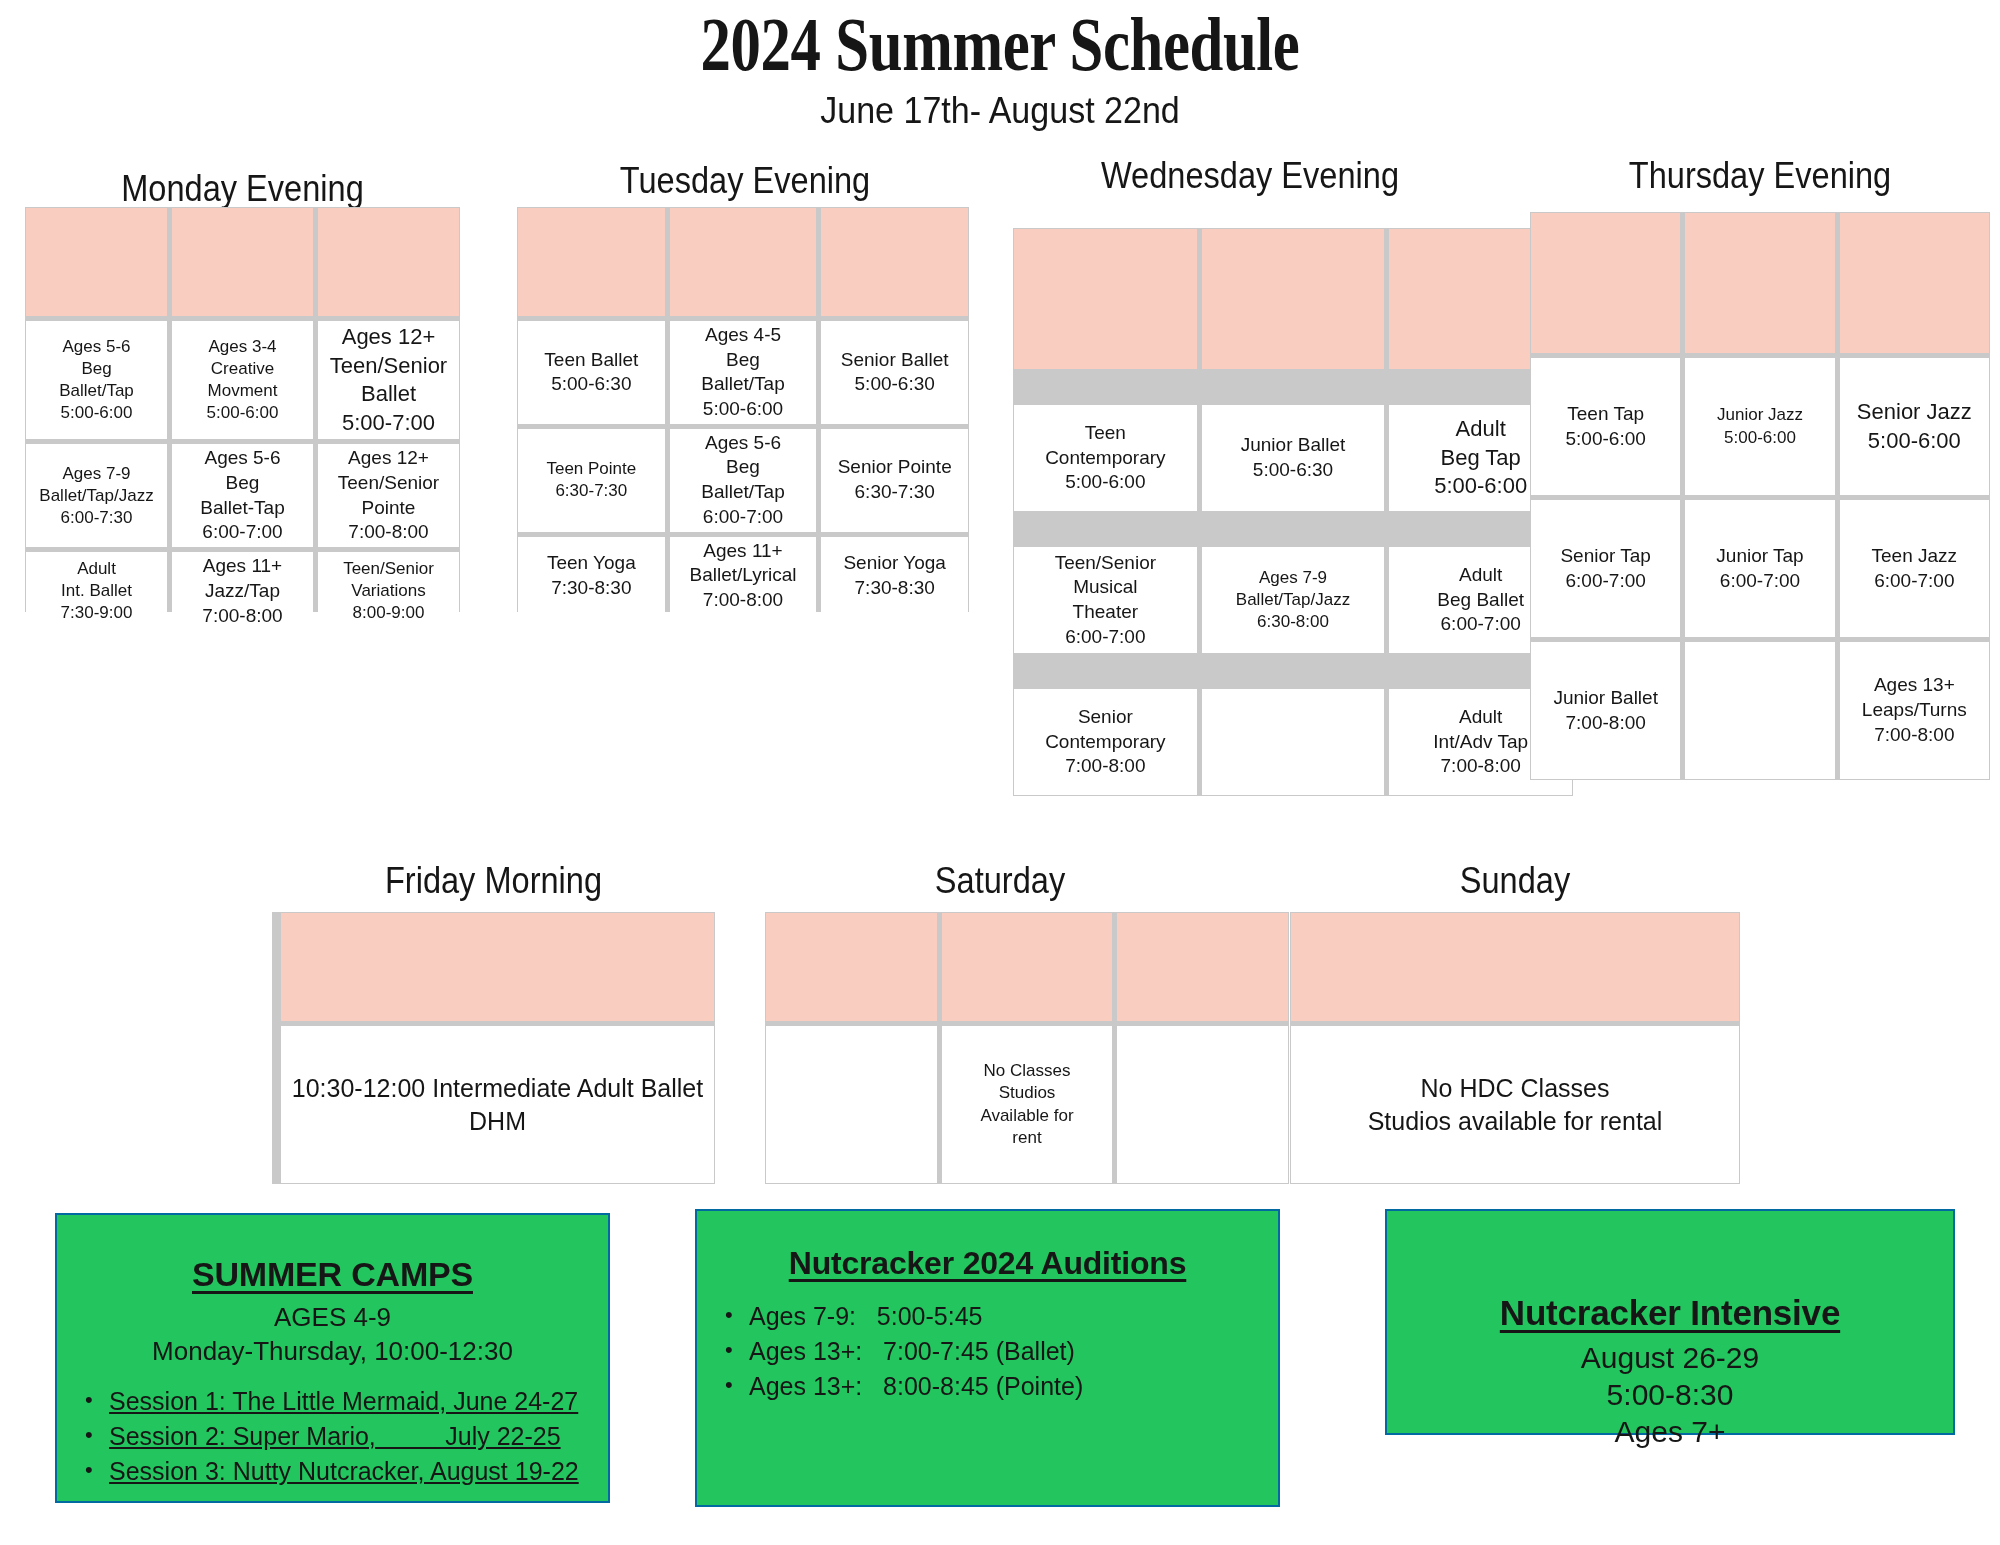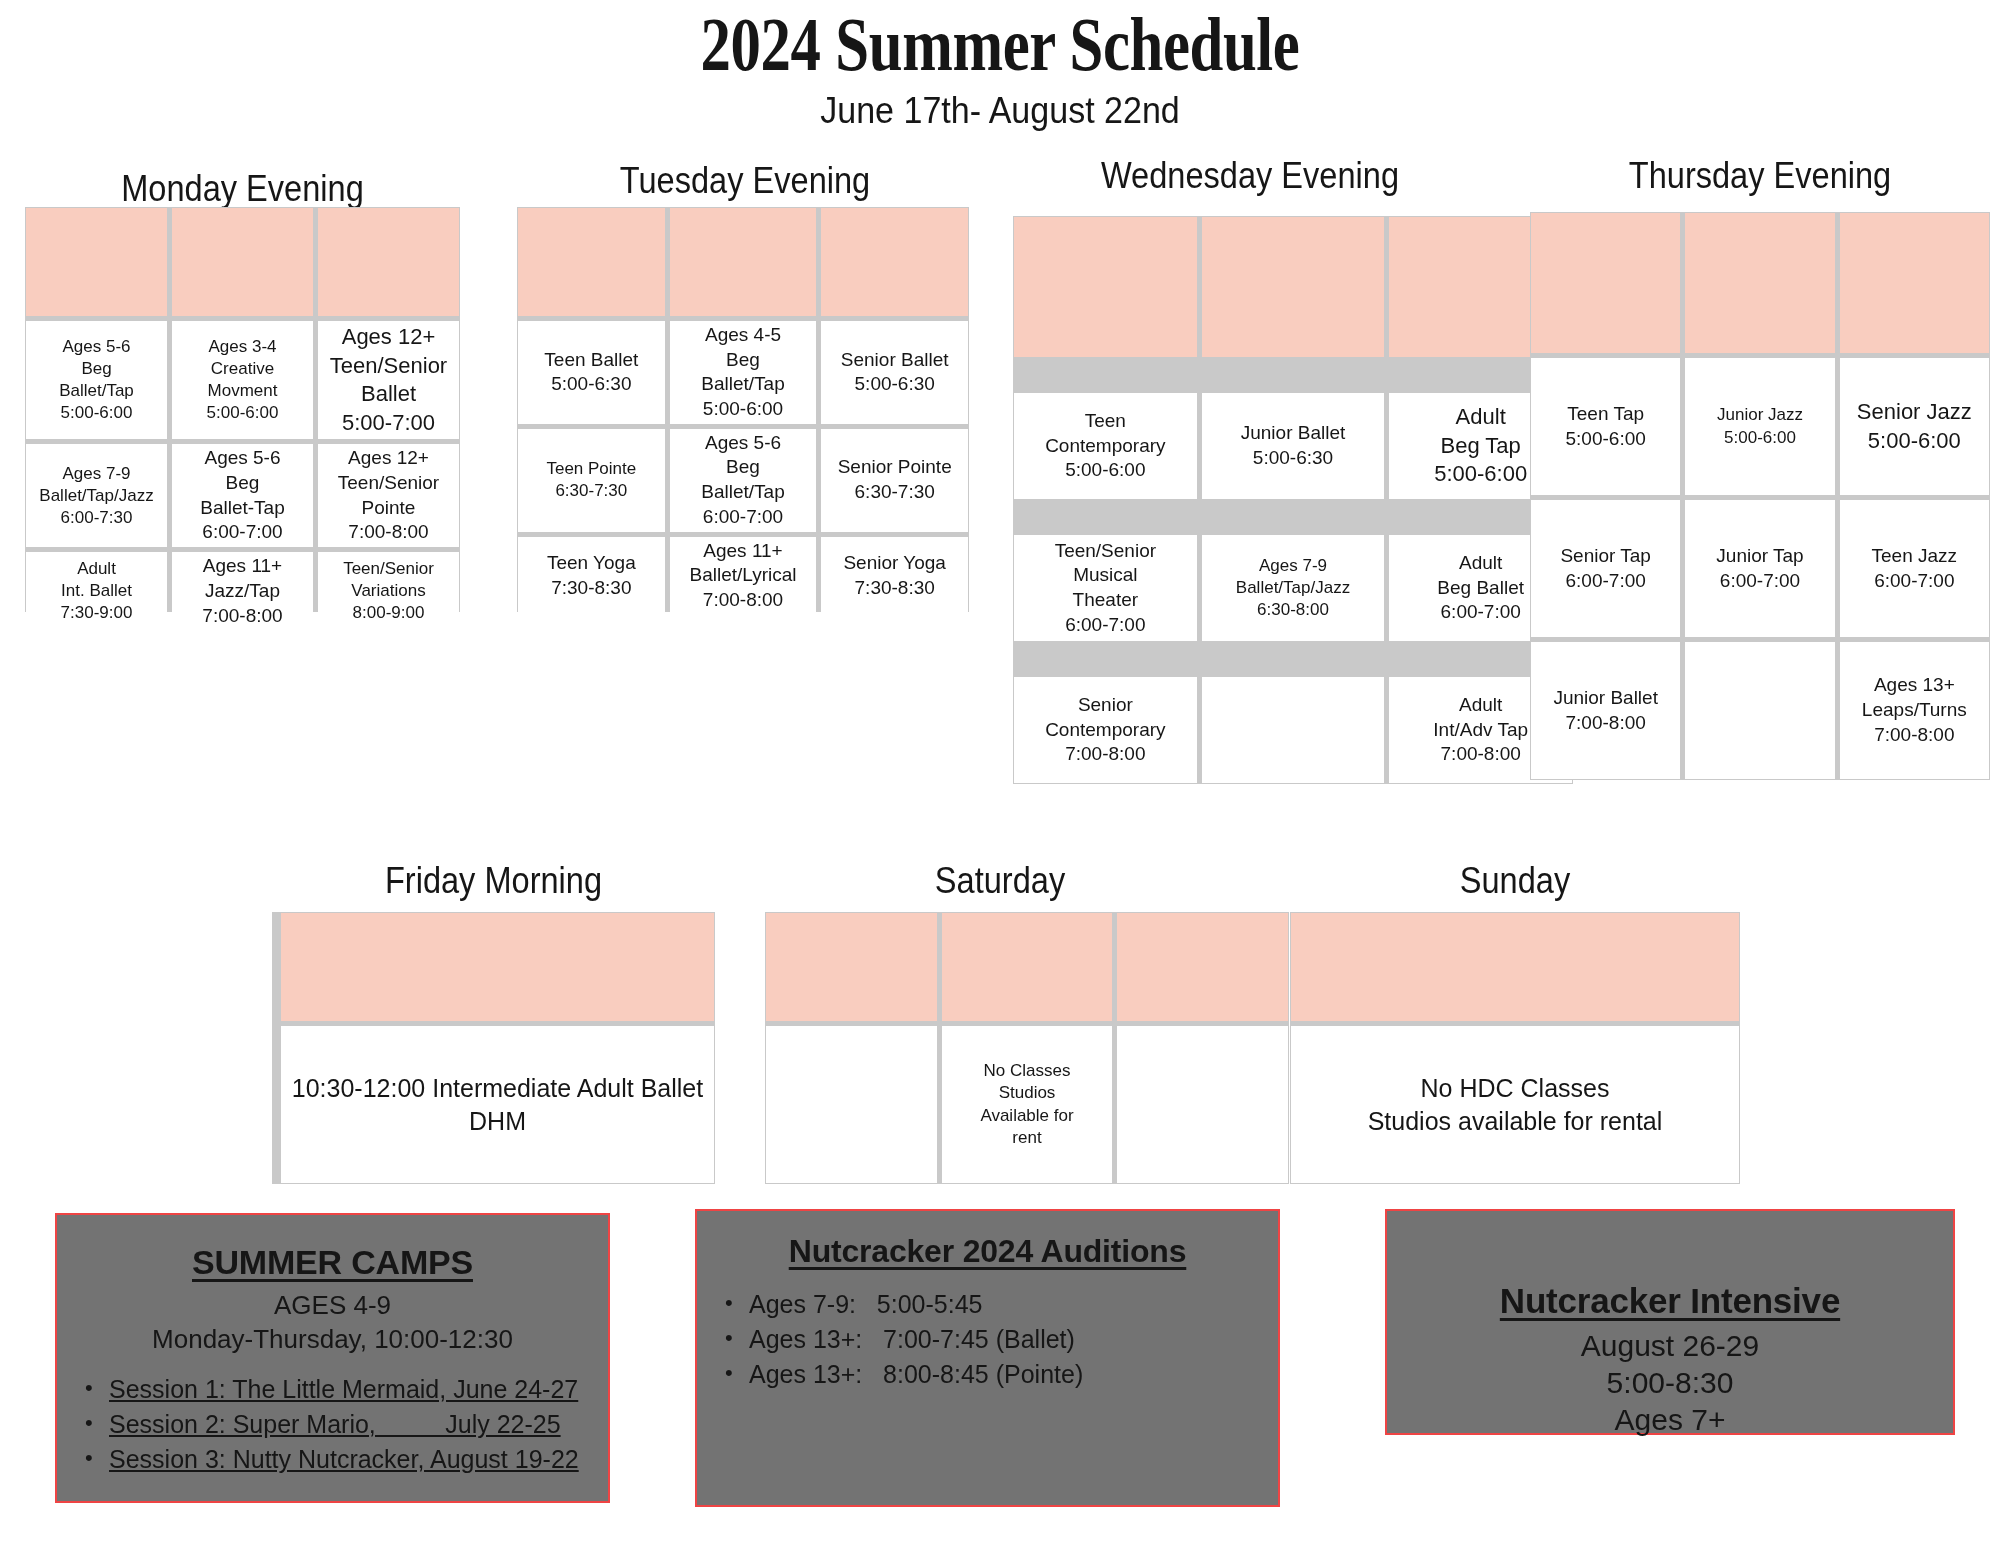--- a/index.html
+++ b/index.html
@@ -70,23 +70,23 @@
   .scell .ct { width: 100%; }
   .scell .ct div { white-space: nowrap; }
   .t-sm  { font-size: 17px; }
   .t-md  { font-size: 19px; }
   .t-lg  { font-size: 22px; }
   .t-xl  { font-size: 25px; }
 
   
   .info-box {
     position: absolute;
-    background: #737373;
-    border: 2px solid #ef4444;
-    padding: 10px 18px;
+    background: #22c55e;
+    border: 2px solid #0369a1;
+    padding: 22px 18px;
   }
   .info-title {
     text-align: center;
     font-weight: 700;
     text-decoration: underline;
     text-underline-offset: 5px;
     text-decoration-thickness: 3px;
     letter-spacing: -0.2px;
   }
   .info-line { text-align: center; }
@@ -263,21 +263,21 @@
           </div>
           <div class="scell">
             <div class="ct t-md">
               <div>Senior Yoga</div>
               <div>7:30-8:30</div>
             </div>
           </div>
         </div>
       </div>
       <div class="day-title" style="left: 1015px; top: 155px; width: 470px;">Wednesday Evening</div>
-      <div class="sched" style="left: 1013px; top: 216px; width: 560px; height: 568px; gap: 36px;">
+      <div class="sched" style="left: 1013px; top: 228px; width: 560px; height: 568px; gap: 36px;">
         <div class="srow" style="flex: 0 0 140px;">
           <div class="scell pink"></div>
           <div class="scell pink"></div>
           <div class="scell pink"></div>
         </div>
         <div class="srow">
           <div class="scell">
             <div class="ct t-md">
               <div>Teen</div>
               <div>Contemporary</div>

